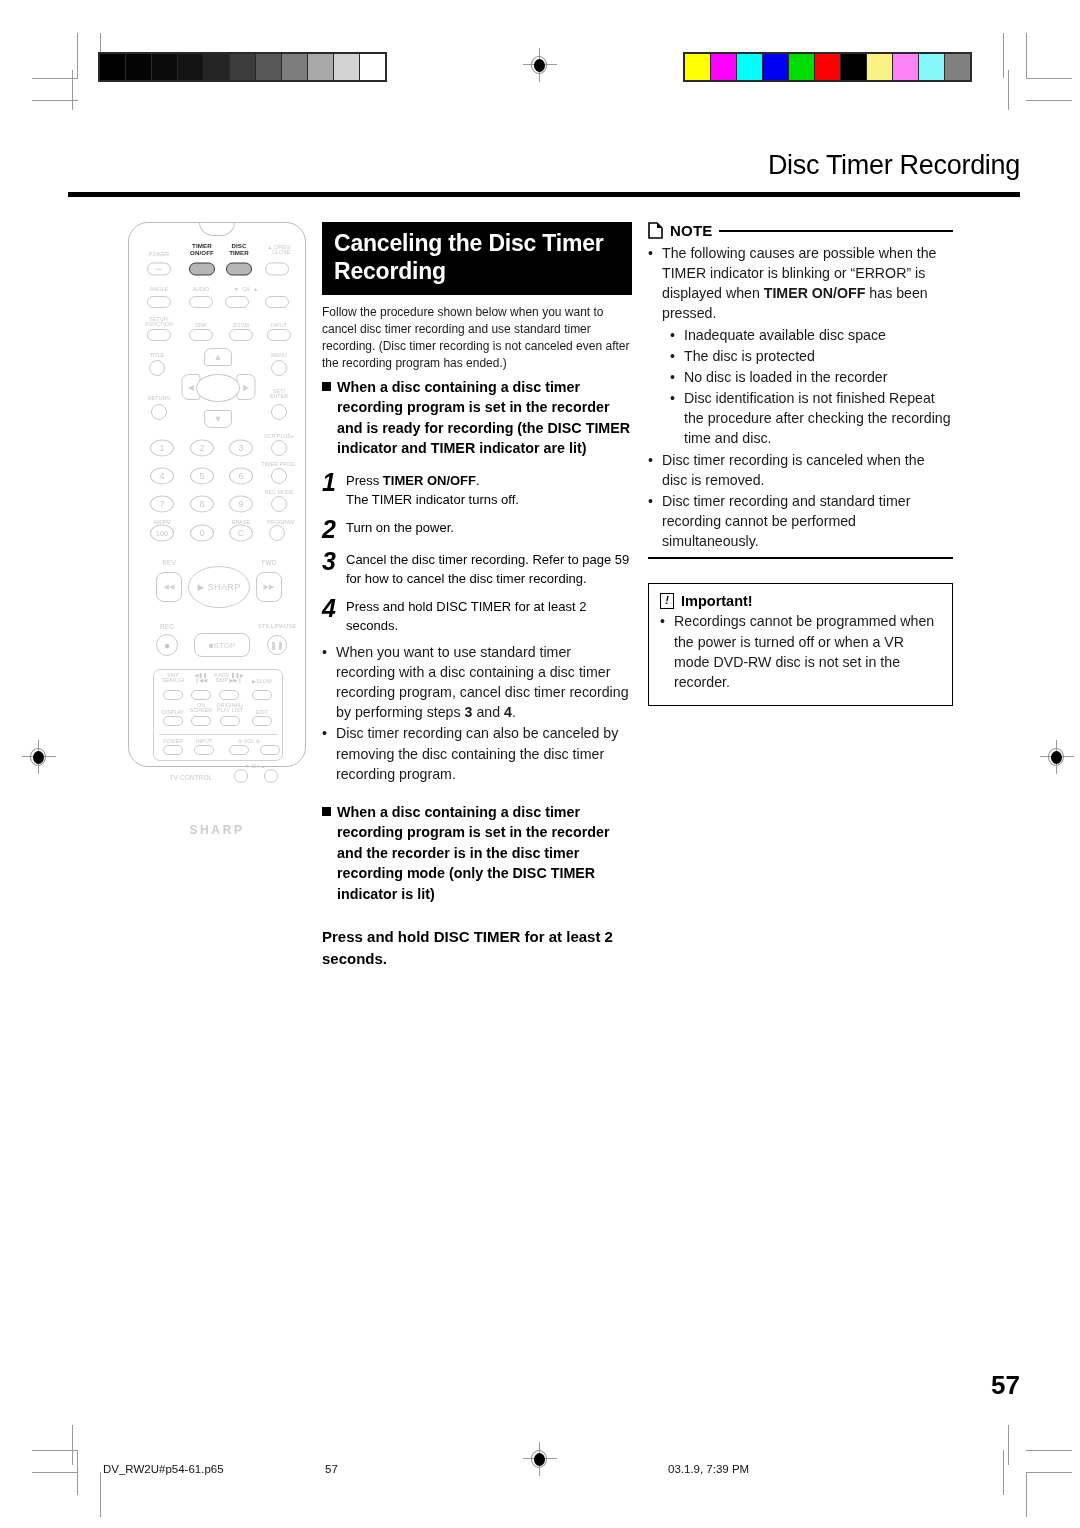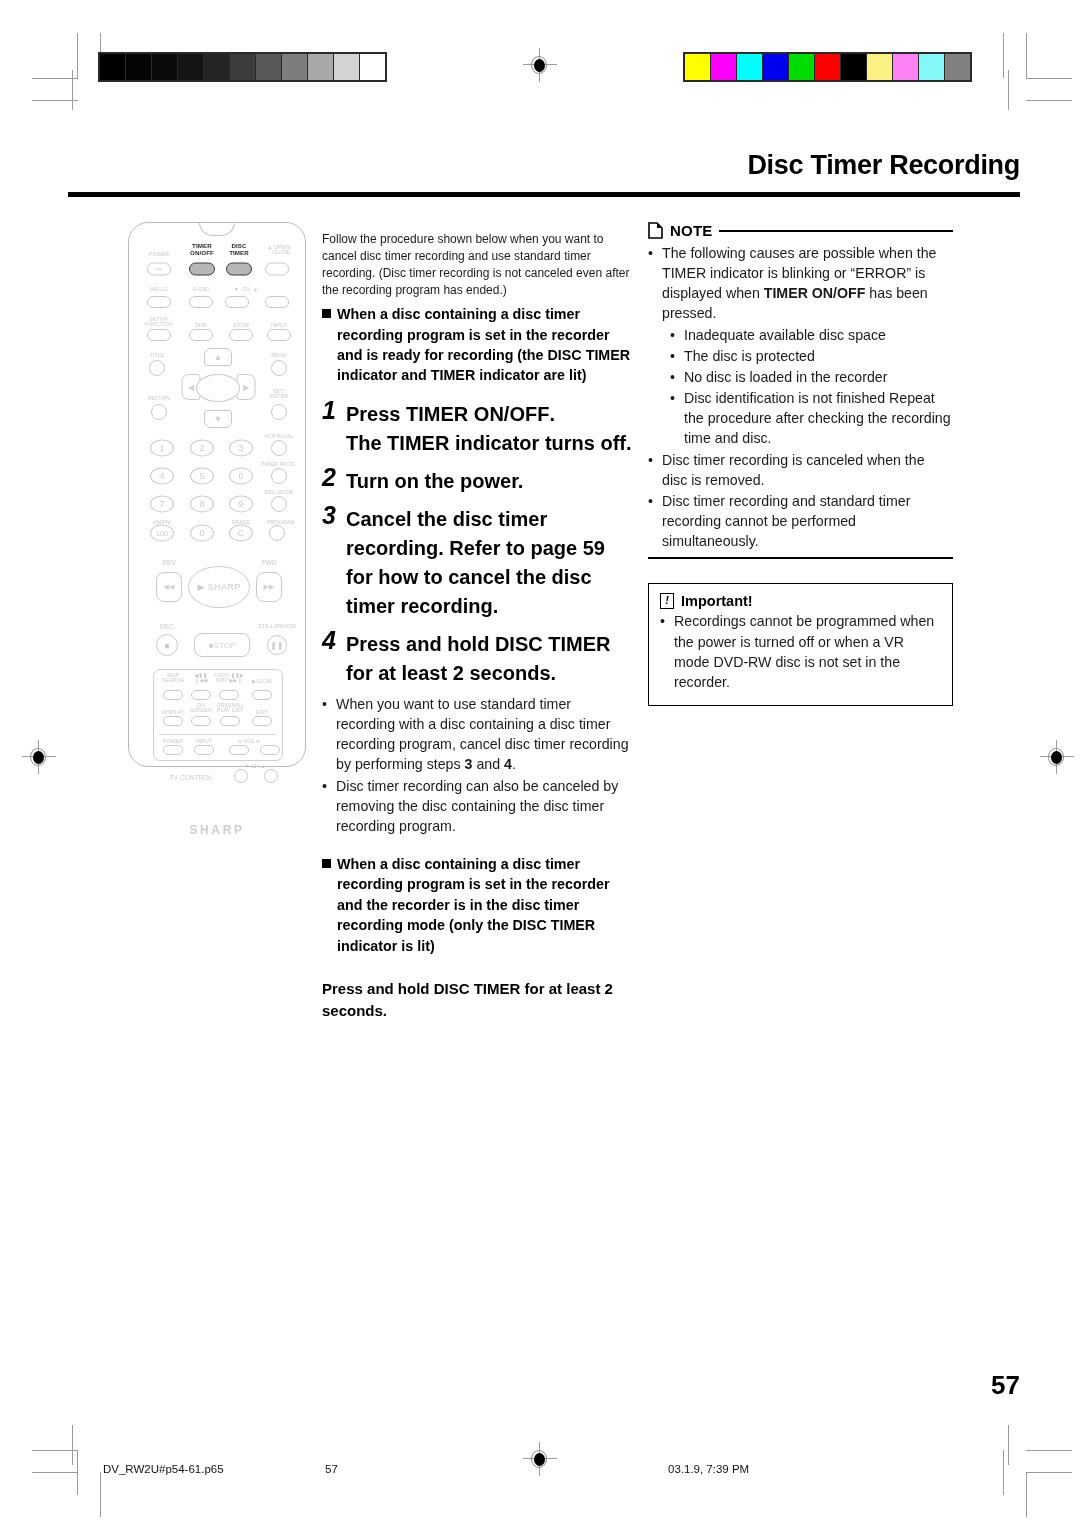--- a/index.html
+++ b/index.html
@@ -57,21 +57,21 @@
   }
   .strip .sw { width: 25px; height: 26px; margin-right: 1px; }
   .strip .sw:last-child { margin-right: 0; }
 
   
   .page-title {
     position: absolute;
     right: 60px;
     top: 150px;
     font-size: 27px;
-    font-weight: bold;
+    font-weight: normal;
     letter-spacing: -0.3px;
     white-space: nowrap;
   }
   .header-rule {
     position: absolute;
     left: 68px;
     right: 60px;
     top: 192px;
     height: 5px;
     background: #000;
@@ -123,22 +123,22 @@
   }
   .step .num {
     font-size: 25px;
     font-weight: bold;
     font-style: italic;
     width: 24px;
     flex: 0 0 24px;
     line-height: 1.05;
   }
   .step .stxt {
-    font-size: 20px;
-    font-weight: bold;
+    font-size: 13px;
+    font-weight: normal;
     line-height: 1.45;
     padding-top: 3px;
   }
 
   
   ul.b {
     margin: 6px 0 0 0;
     padding: 0;
     list-style: none;
   }
@@ -520,20 +520,21 @@
     <div class="rlbl" style="left:62px;top:551px;font-size:6.5px;">TV CONTROL</div>
     <div class="rbtn" style="left:112px;top:553px;width:14px;height:14px;"></div>
     <div class="rbtn" style="left:142px;top:553px;width:14px;height:14px;"></div>
 
     <div class="rsharp" style="top:600px;">SHARP</div>
   </div>
 </div>
 
 <div class="col-mid">
 
+  <div class="rev-head">Canceling the Disc Timer Recording</div>
 
   <div class="body-text">Follow the procedure shown below when you want to cancel disc timer recording and use standard timer recording. (Disc timer recording is not canceled even after the recording program has ended.)</div>
 
   <div class="sq-head">
     <span class="sq"></span><span>When a disc containing a disc timer recording program is set in the recorder and is ready for recording (the DISC TIMER indicator and TIMER indicator are lit)</span>
   </div>
 
   <div class="step">
     <div class="num">1</div>
     <div class="stxt">

